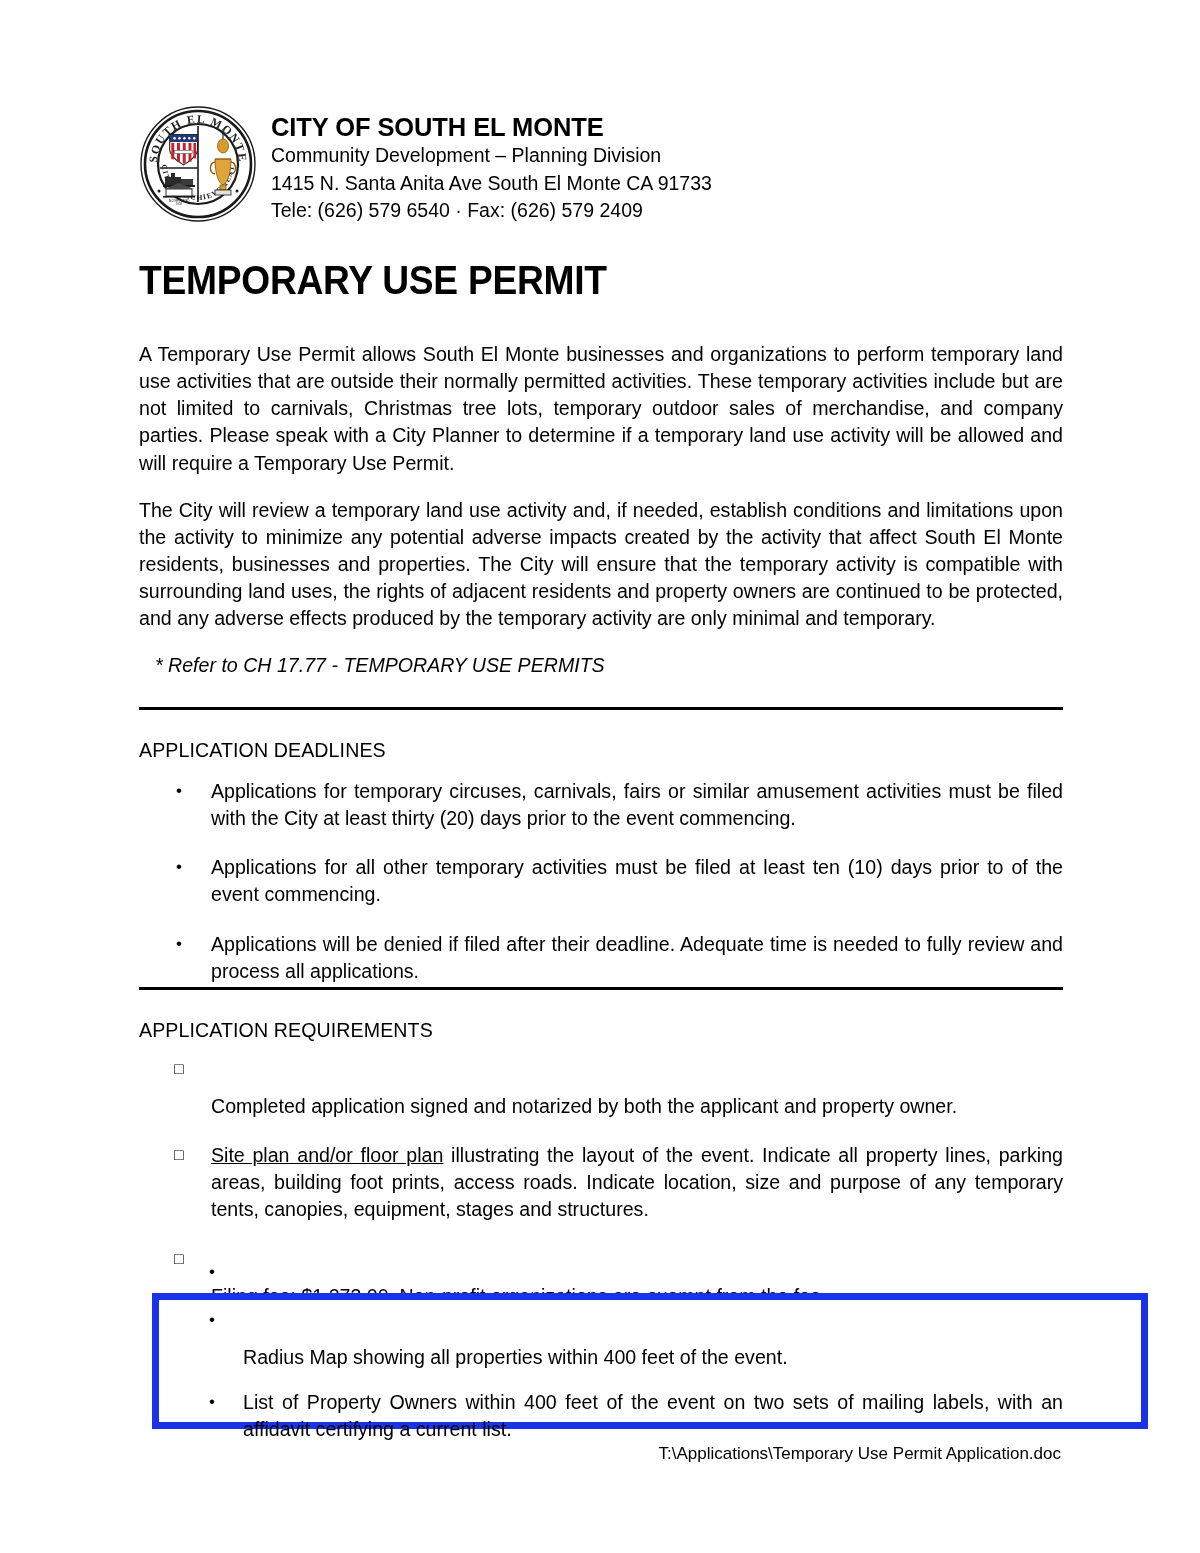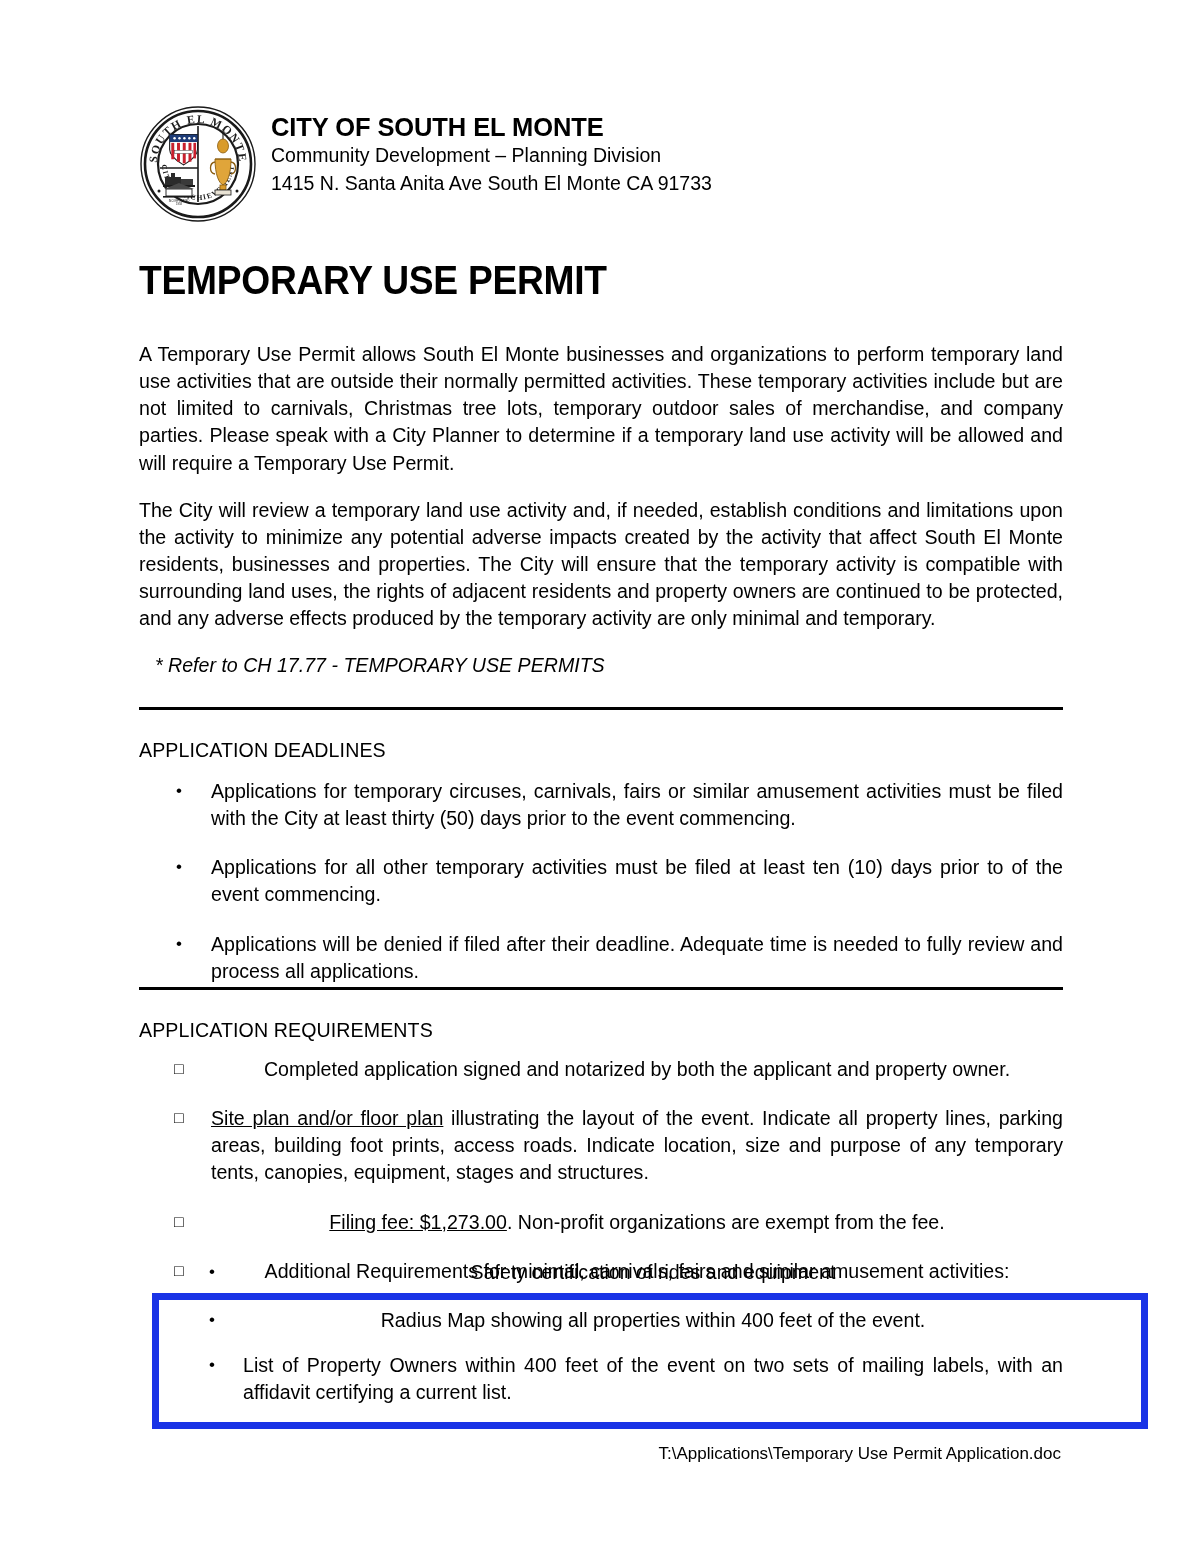--- a/index.html
+++ b/index.html
@@ -144,21 +144,21 @@
     line-height: 1.62;
     padding-left: 2px;
   }
   .li-text {
     flex: 1 1 auto;
     font-size: 19.6px;
     line-height: 1.385;
     text-align: justify;
     text-justify: inter-word;
   }
-  .li-text.nojustify { text-align: center; }
+  .li-text.nojustify { text-align: left; margin-top: 37px; }
   .u { text-decoration: underline; }
 
   
   .sublist {
     position: absolute;
     left: 205px;
     width: 858px;
   }
   .sublist .marker { width: 38px; }
 
@@ -265,39 +265,40 @@
           <text x="16" y="30.5" font-family="'Liberation Sans', sans-serif" font-size="2.6" fill="#1a1a1a" text-anchor="middle">INCORPORATED</text>
           <text x="16" y="34" font-family="'Liberation Sans', sans-serif" font-size="2.8" fill="#1a1a1a" text-anchor="middle">1958</text>
         </g>
       </svg>
     </div>
 
     <div class="header-text">
       <div class="org-name">CITY OF SOUTH EL MONTE</div>
       <div class="org-line">Community Development – Planning Division</div>
       <div class="org-line">1415 N. Santa Anita Ave South El Monte CA 91733</div>
+      <div class="org-line">Tele: (626) 579 6540 · Fax: (626) 579 2409</div>
     </div>
   </div>
 
   <div class="doc-title">TEMPORARY USE PERMIT</div>
 
   <div class="body-area">
     <p class="para">A Temporary Use Permit allows South El Monte businesses and organizations to perform temporary land use activities that are outside their normally permitted activities. These temporary activities include but are not limited to carnivals, Christmas tree lots, temporary outdoor sales of merchandise, and company parties. Please speak with a City Planner to determine if a temporary land use activity will be allowed and will require a Temporary Use Permit.</p>
     <p class="para">The City will review a temporary land use activity and, if needed, establish conditions and limitations upon the activity to minimize any potential adverse impacts created by the activity that affect South El Monte residents, businesses and properties. The City will ensure that the temporary activity is compatible with surrounding land uses, the rights of adjacent residents and property owners are continued to be protected, and any adverse effects produced by the temporary activity are only minimal and temporary.</p>
     <p class="refer">* Refer to CH 17.77 - TEMPORARY USE PERMITS</p>
   </div>
 
   <div class="rule rule-1"></div>
 
   <div class="section-head head-deadlines">APPLICATION DEADLINES</div>
 
   <div class="list list-deadlines">
     <div class="li">
       <span class="marker disc">•</span>
-      <span class="li-text">Applications for temporary circuses, carnivals, fairs or similar amusement activities must be filed with the City at least thirty (50) days prior to the event commencing.</span>
+      <span class="li-text">Applications for temporary circuses, carnivals, fairs or similar amusement activities must be filed with the City at least thirty (20) days prior to the event commencing.</span>
     </div>
     <div class="li">
       <span class="marker disc">•</span>
       <span class="li-text">Applications for all other temporary activities must be filed at least ten (10) days prior to of the event commencing.</span>
     </div>
     <div class="li">
       <span class="marker disc">•</span>
       <span class="li-text">Applications will be denied if filed after their deadline. Adequate time is needed to fully review and process all applications.</span>
     </div>
   </div>

